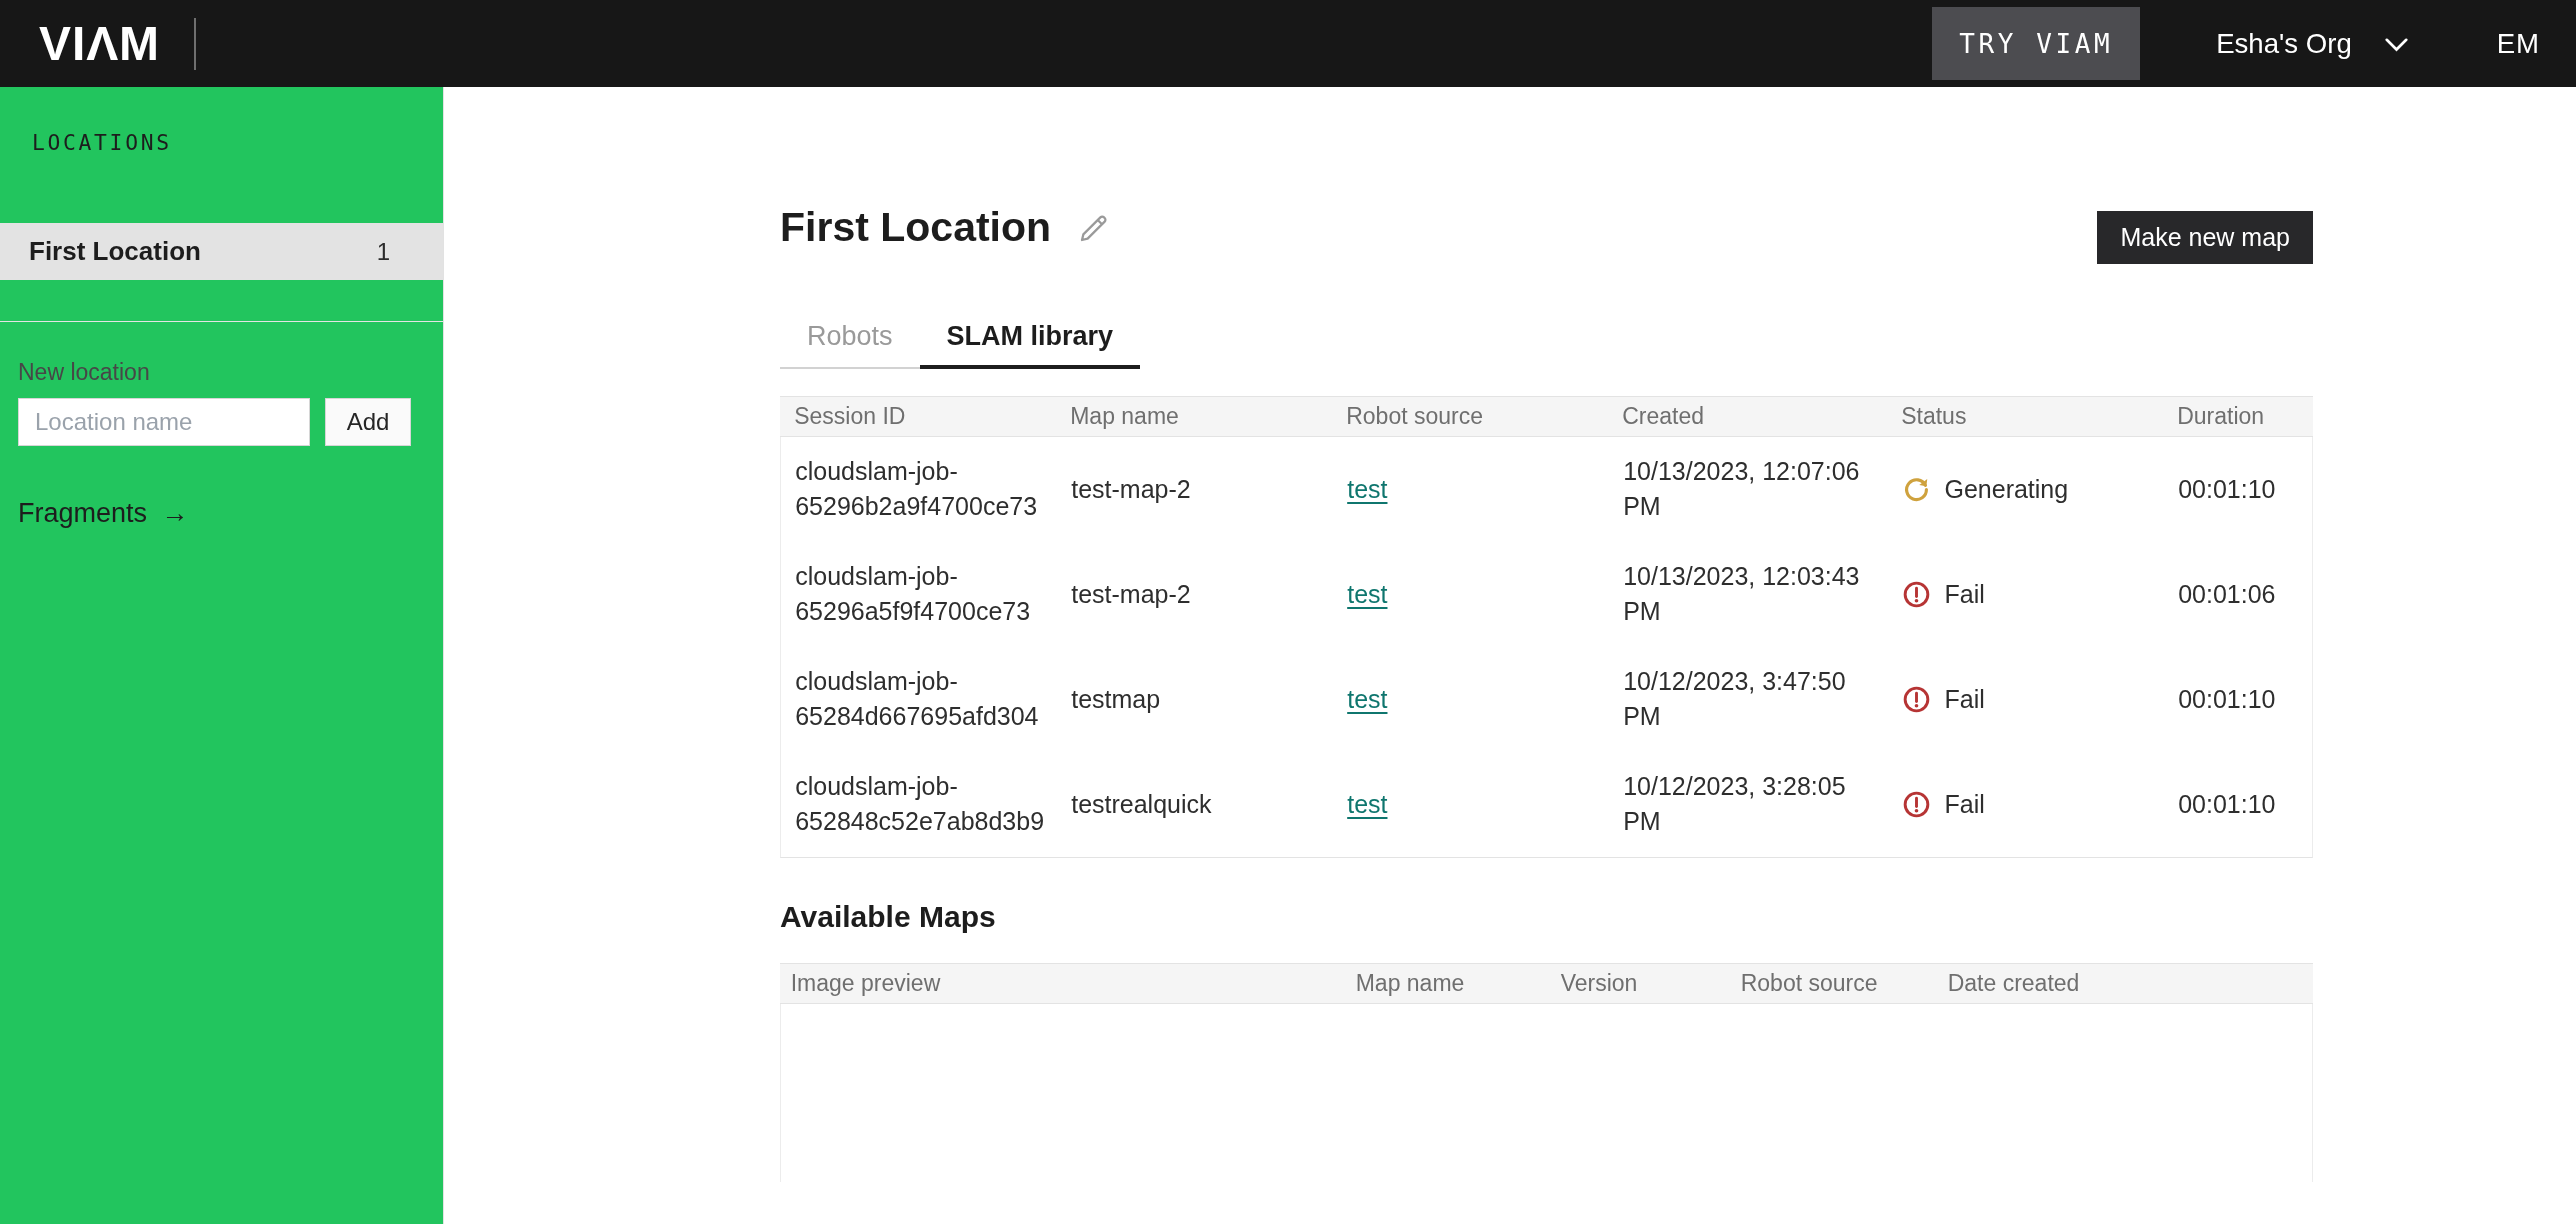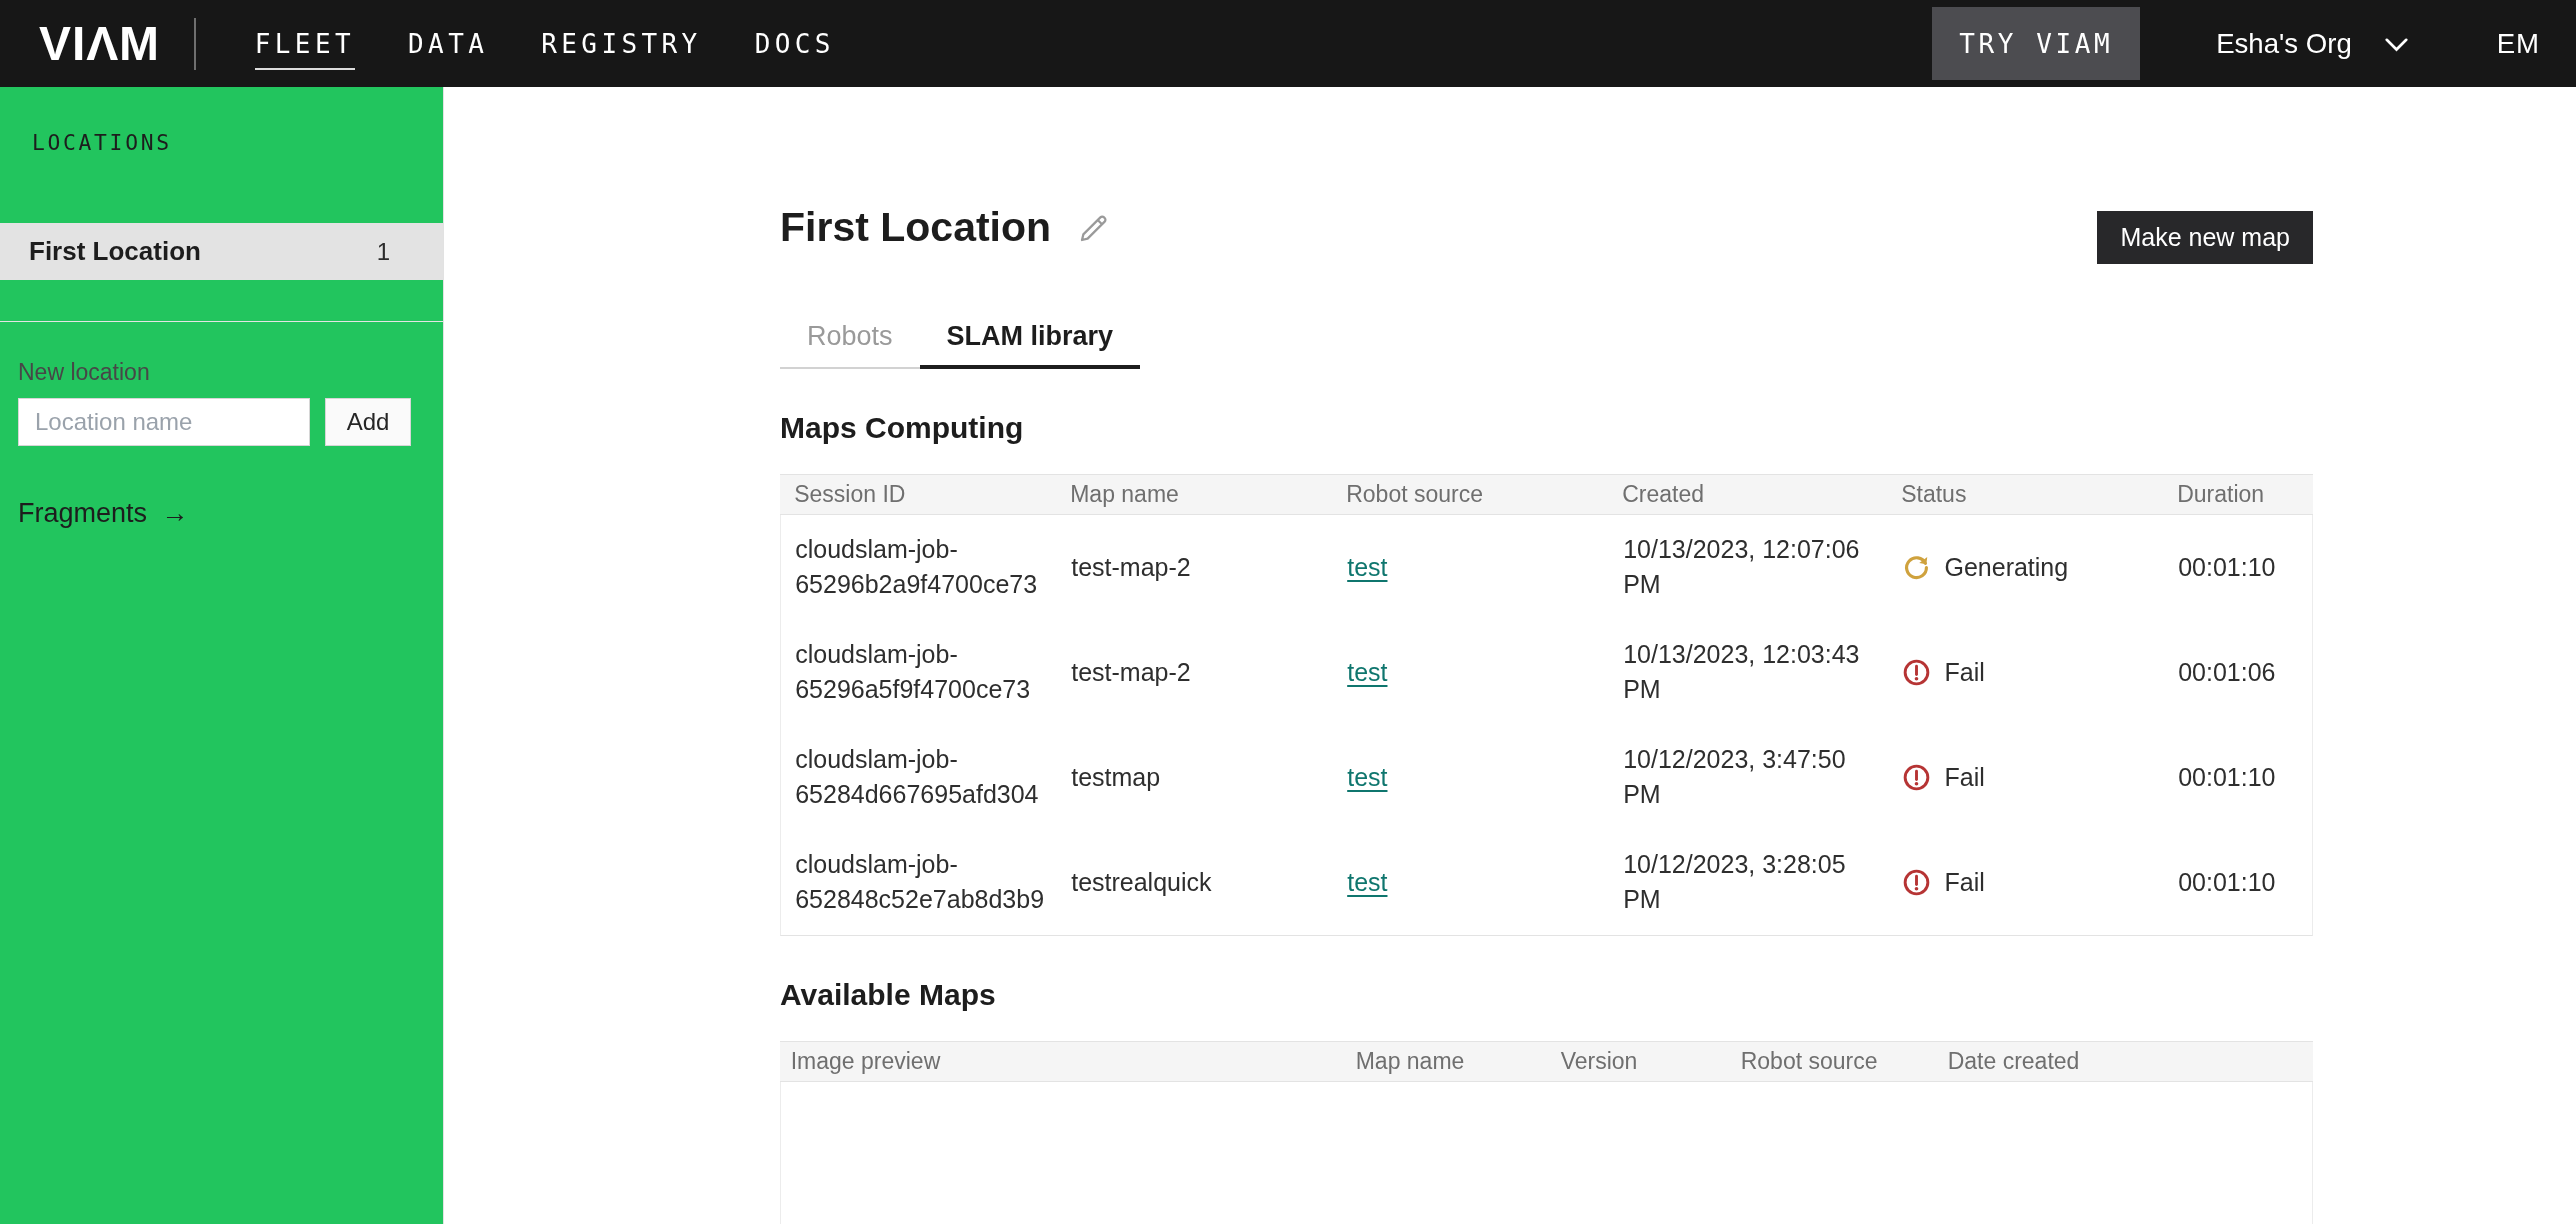--- a/index.html
+++ b/index.html
@@ -190,26 +190,20 @@
   .t2 .tbody-empty { height: 178px; border-left: 1.8px solid #ececec; border-right: 1.8px solid #ececec; }
 </style>
 </head>
 <body>
 
 <div id="app">
 
   <header class="topnav">
     <div class="logo" aria-label="VIAM">VIΛM</div>
     <div class="nav-divider"></div>
-    <nav class="nav-links">
-      <span class="nav-link active">FLEET</span>
-      <span class="nav-link">DATA</span>
-      <span class="nav-link">REGISTRY</span>
-      <span class="nav-link">DOCS</span>
-    </nav>
     <div class="spacer"></div>
     <button class="try-viam-btn">TRY VIAM</button>
     <div class="org-switcher">
       <span>Esha's Org</span>
       <span class="chevron">
         <svg width="23" height="14.2" viewBox="0 0 26 16">
             <path d="M2 2 L13 13 L24 2" fill="none" stroke="#ffffff" stroke-width="3" stroke-linecap="round"></path>
           </svg>
       </span>
     </div>
@@ -252,21 +246,20 @@
           </span>
           <div class="spacer"></div>
           <button class="make-map-btn">Make new map</button>
         </div>
 
         <div class="tabs">
           <div class="tab inactive">Robots</div>
           <div class="tab active">SLAM library</div>
         </div>
 
-        <h2 class="section-heading">Maps Computing</h2>
 
         <div class="table t1">
           <div class="thead">
             <div>Session ID</div>
             <div>Map name</div>
             <div>Robot source</div>
             <div>Created</div>
             <div>Status</div>
             <div>Duration</div>
           </div>

